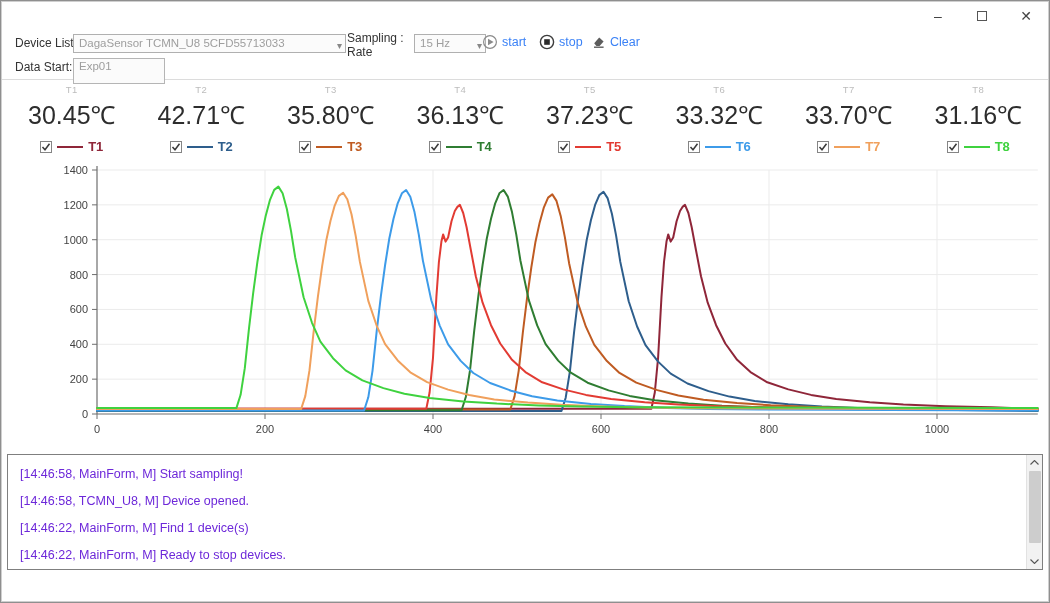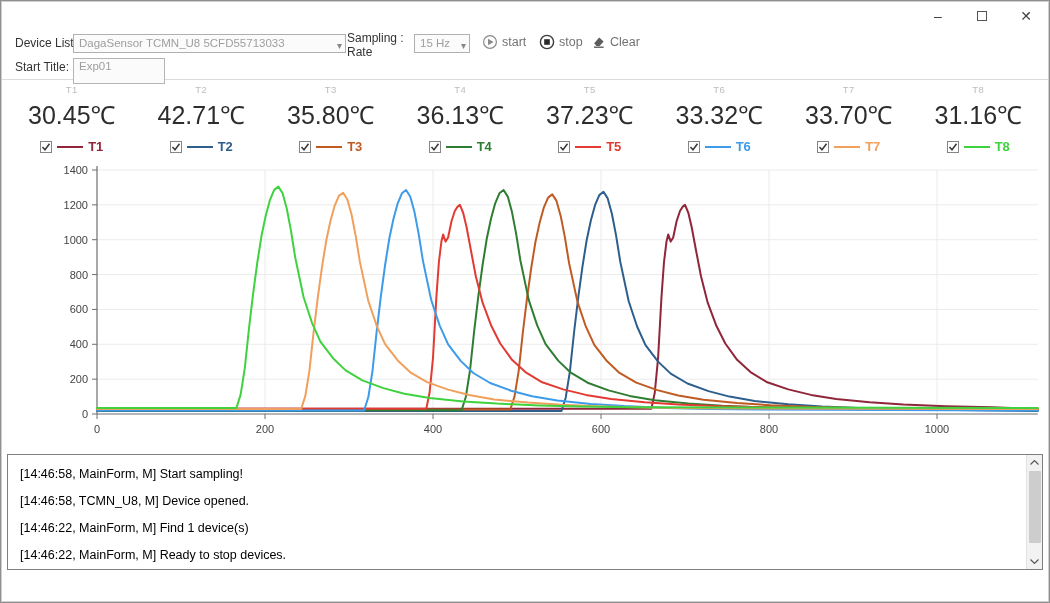--- a/index.html
+++ b/index.html
@@ -20,41 +20,41 @@
   
   .toolbar { position:relative; height:48px; font-size:12px; color:#333; }
   .tb-label { position:absolute; }
   .combo { position:absolute; height:19px; border:1px solid #b0b0b0; background:#fbfbfb;
            color:#9e9e9e; font-size:11.5px; line-height:17px; padding:0 14px 0 5px; overflow:hidden;
            white-space:nowrap; }
   .combo .arrow { position:absolute; right:3px; top:2px; color:#888; font-size:10px; }
   .textbox { position:absolute; height:26px; border:1px solid #b5b5b5; background:#fbfbfb;
              color:#9e9e9e; font-size:11.5px; line-height:15px; padding:0 5px; }
   .tool-btn { position:absolute; display:flex; align-items:center; gap:4px; font-size:12.5px;
-              color:#737373; cursor:default; }
+              color:#3b82f6; cursor:default; }
   .separator { height:1px; background:#dcdcdc; margin:0 1px; }
   
   .readouts { display:flex; padding:4px 6px 2px 6px; }
   .readout { flex:1; text-align:center; }
   .readout .t-label { font-size:9.5px; color:#bcbcbc; letter-spacing:.5px; }
   .readout .t-value { font-size:25px; color:#2d2d2d; margin-top:2px; }
   
   .legend { display:flex; padding:6px 6px 2px 6px; }
   .legend-item { flex:1; display:flex; align-items:center; justify-content:center; gap:5px; }
   .checkbox { width:12px; height:12px; border:1px solid #858585; background:#fff;
               display:flex; align-items:center; justify-content:center; }
   .legend-line { width:26px; height:2px; }
   .legend-label { font-size:13px; font-weight:bold; }
   
   .chart-area { height:288px; position:relative; margin-top:2px; }
   .chart-area svg { position:absolute; left:0; top:0; }
   
   .logbox { margin:8px 6px 0 6px; height:116px; border:1px solid #7f7f7f; position:relative;
             background:#fff; overflow:hidden; }
-  .log-lines { padding:6px 12px; font-size:12.5px; color:#000000; }
+  .log-lines { padding:6px 12px; font-size:12.5px; color:#6d28d9; }
   .log-line { line-height:27px; white-space:nowrap; }
   .scrollbar { position:absolute; top:0; right:0; width:16px; height:100%; background:#f2f2f2;
                border-left:1px solid #e2e2e2; }
   .scroll-arrow { height:15px; display:flex; align-items:center; justify-content:center; }
   .scroll-thumb { position:absolute; top:16px; left:2px; width:12px; height:72px; background:#cdcdcd;
                   border-radius:1px; }
   .scroll-down { position:absolute; bottom:0; width:100%; }
 </style>
 </head>
 <body>
@@ -77,21 +77,21 @@
 
 
   <div class="toolbar">
     <span class="tb-label" style="left:14px; top:5px;">Device List</span>
     <div class="combo" style="left:72px; top:3px; width:273px;">
       <span>DagaSensor TCMN_U8 5CFD55713033</span>
       <span class="arrow">▾</span>
     </div>
     <span class="tb-label" style="left:346px; top:0px;">Sampling :</span>
     <span class="tb-label" style="left:346px; top:14px;">Rate</span>
-    <div class="combo" style="left:413px; top:3px; width:56px;">
+    <div class="combo" style="left:413px; top:3px; width:72px;">
       <span>15 Hz</span>
       <span class="arrow">▾</span>
     </div>
 
     <div class="tool-btn" style="left:481px; top:3px;">
       <svg width="16" height="16" viewBox="0 0 16 16">
         <circle cx="8" cy="8" r="6.4" fill="none" stroke="#8a8a8a" stroke-width="1.2"></circle>
         <polygon points="6,4.8 11.6,8 6,11.2" fill="#8a8a8a"></polygon>
       </svg>
       <span>start</span>
@@ -106,21 +106,21 @@
     </div>
 
     <div class="tool-btn" style="left:590px; top:3px;">
       <svg width="15" height="15" viewBox="0 0 15 15">
         <path d="M3.2,9.2 L8.2,3.6 L12.6,7.4 L8.6,12 L5.4,12 Z" fill="#5c5c5c"></path>
         <line x1="3" y1="13.2" x2="12.6" y2="13.2" stroke="#5c5c5c" stroke-width="1.4"></line>
       </svg>
       <span>Clear</span>
     </div>
 
-    <span class="tb-label" style="left:14px; top:29px;">Start Title:</span>
+    <span class="tb-label" style="left:14px; top:29px;">Data Start:</span>
     <div class="textbox" style="left:72px; top:27px; width:92px;">
       <span>Exp01</span>
     </div>
   </div>
 
   <div class="separator"></div>
 
   <div class="readouts">
     <div class="readout">
       <div class="t-label">T1</div>

